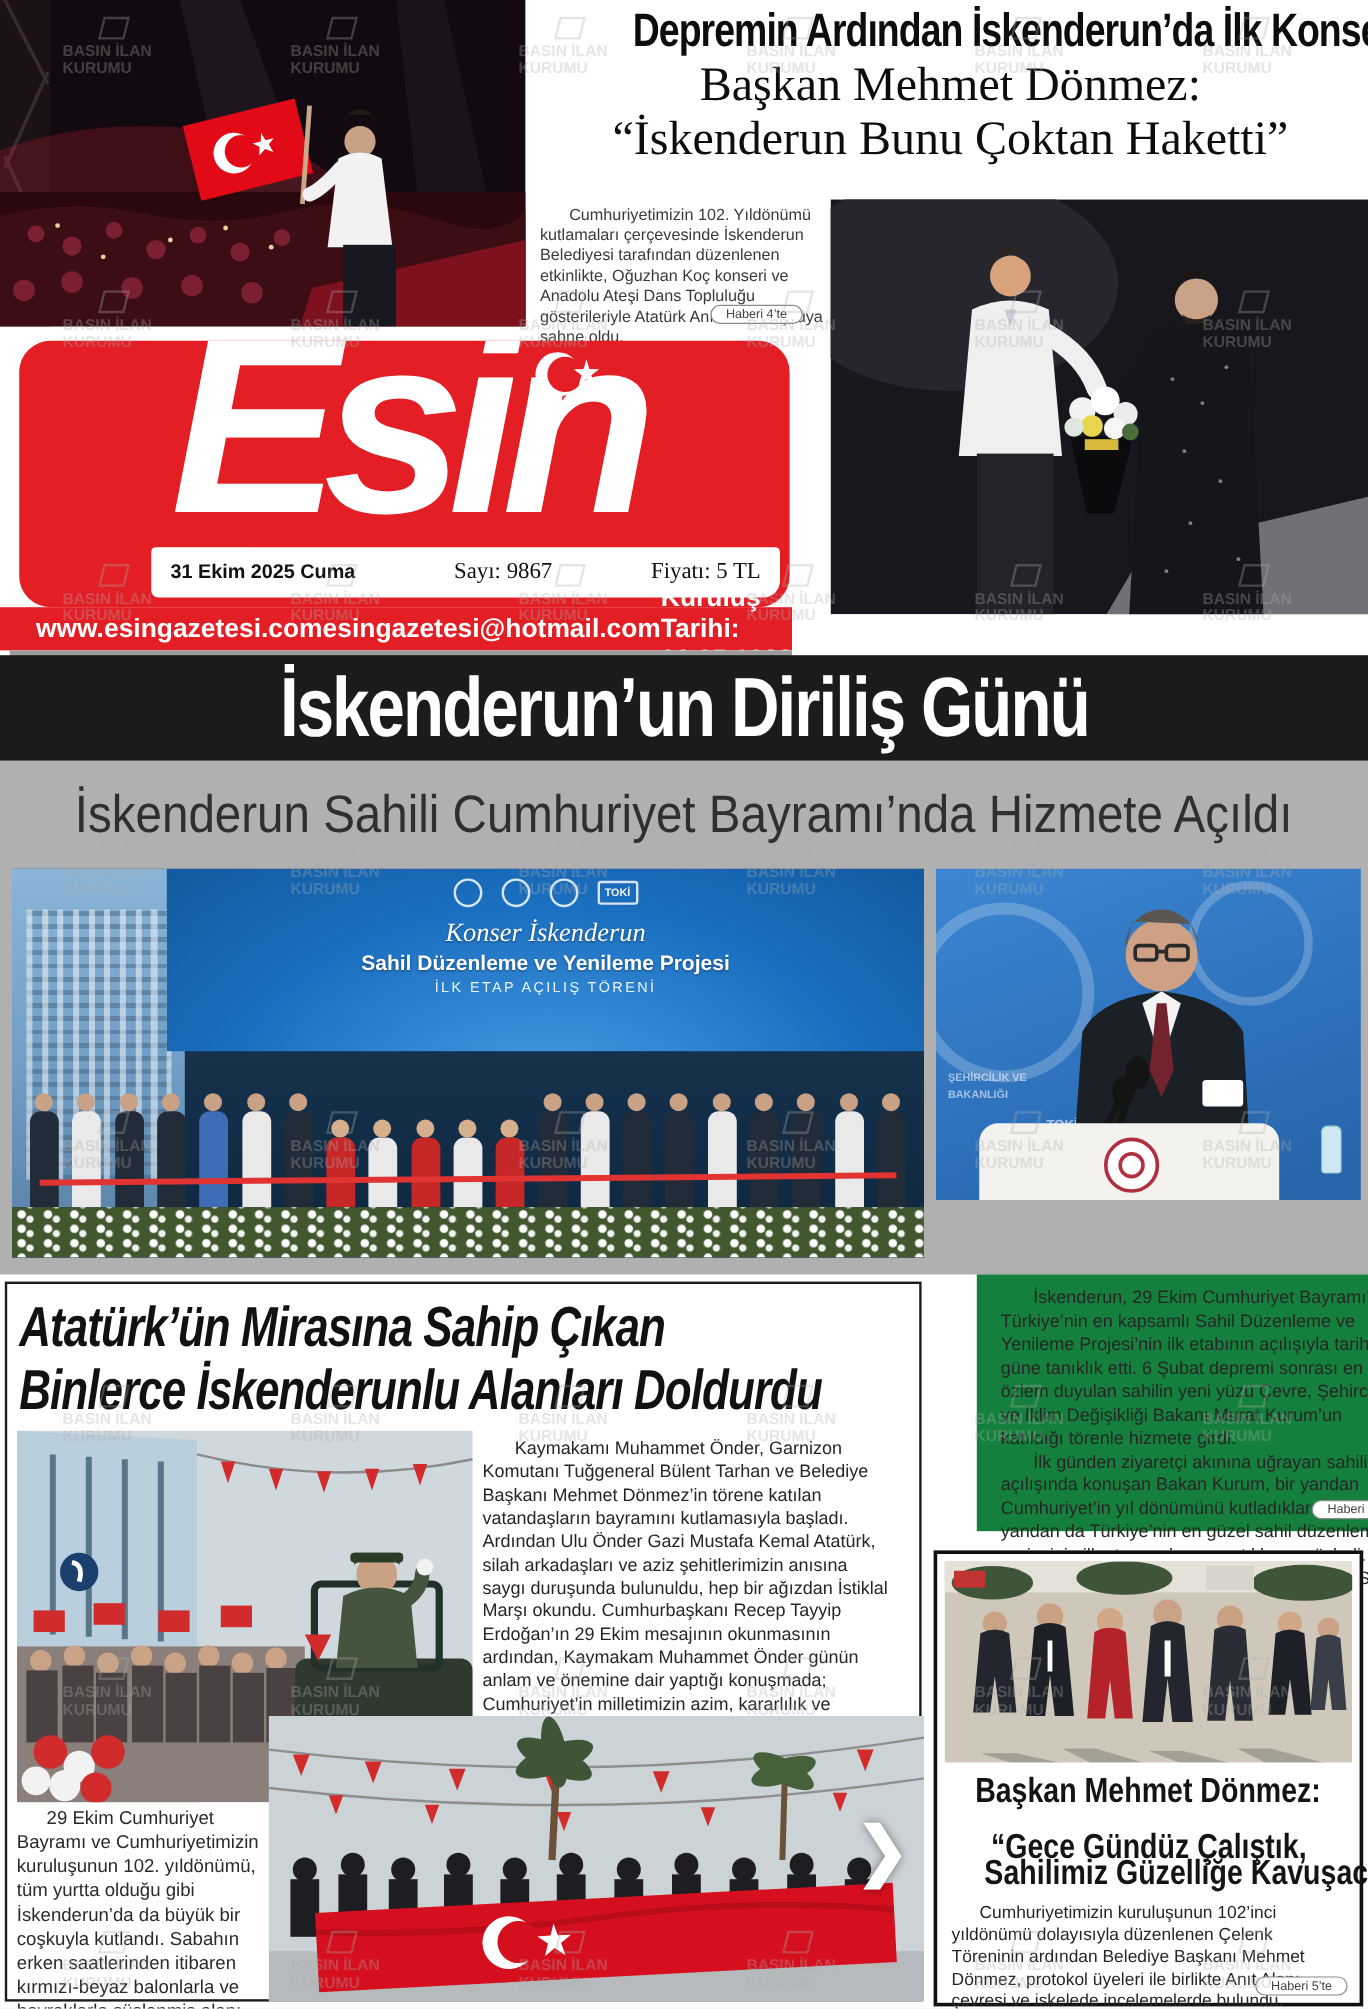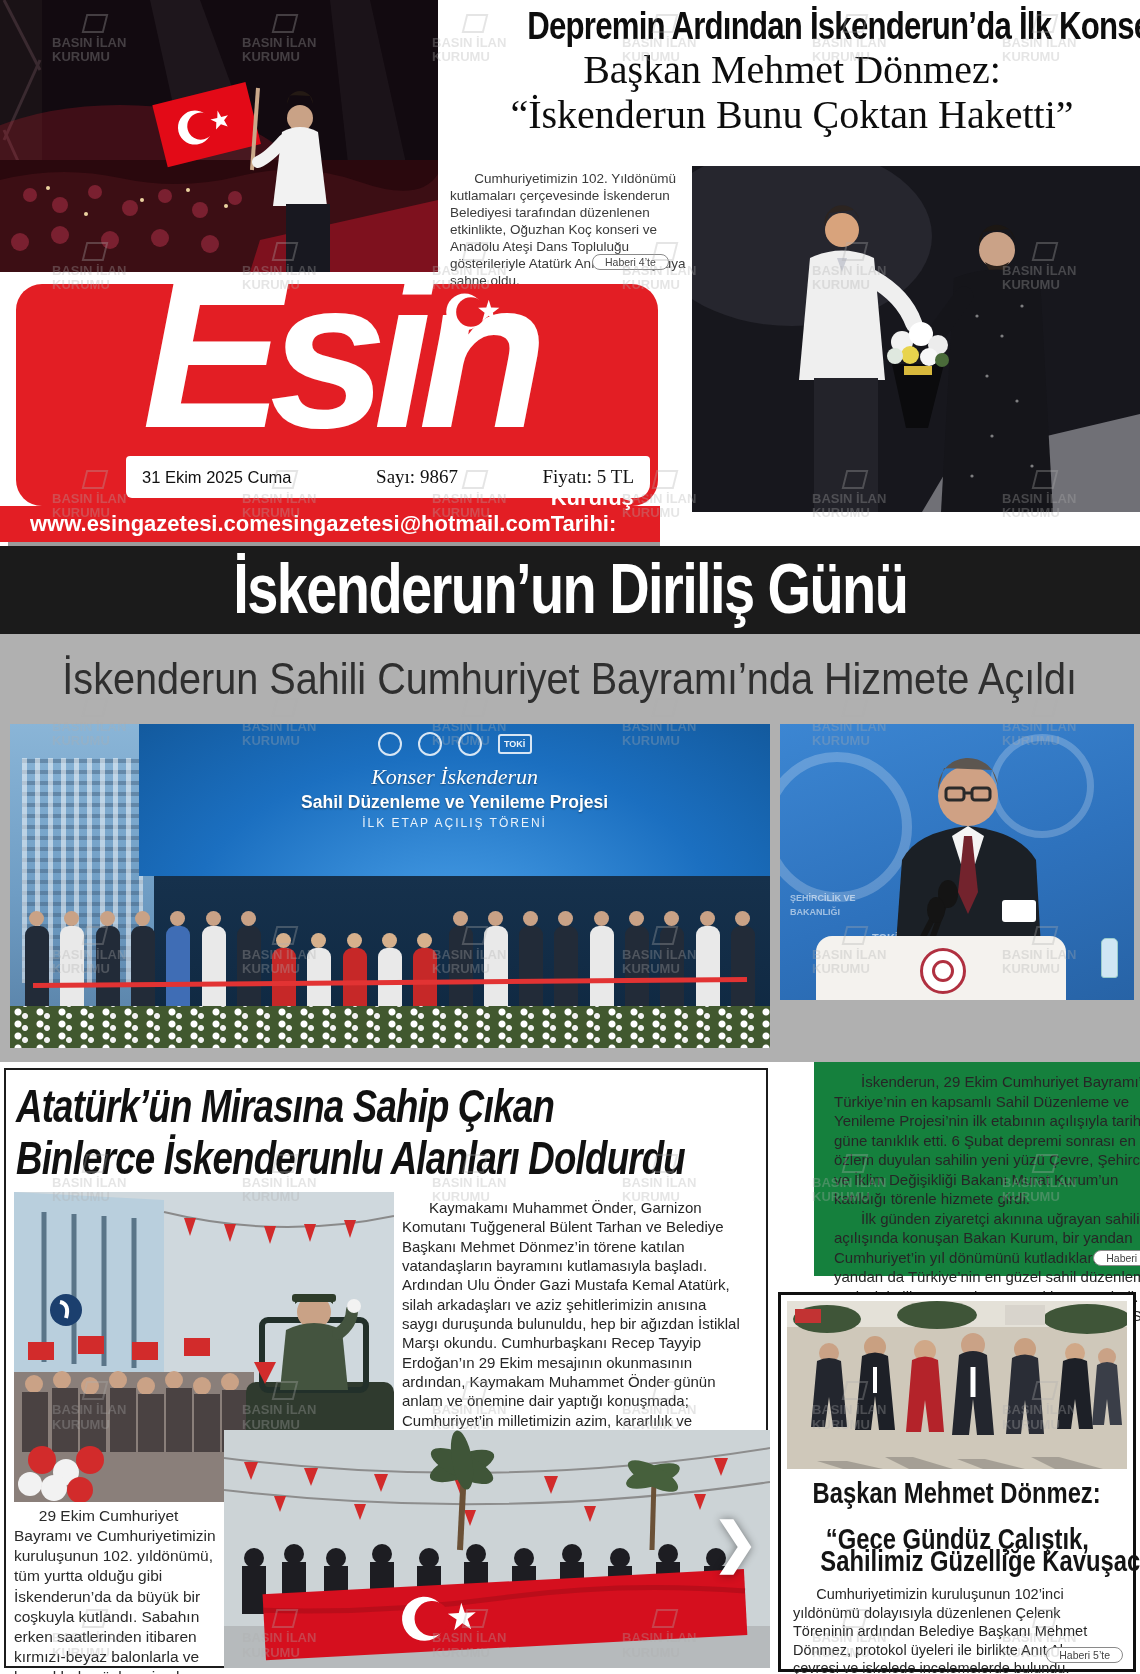--- a/index.html
+++ b/index.html
@@ -34,21 +34,21 @@
     letter-spacing:-14px;line-height:1;font-style:italic;}
   .cres{position:absolute;left:424px;top:4px;width:70px;height:48px;}
   .atk{position:absolute;left:16px;top:290px;width:122px;height:212px;background:#fff;
     border:3px solid #e31e24;border-radius:20px;text-align:center;overflow:hidden;z-index:2;}
   .atk svg.sil{width:84px;height:96px;margin-top:6px;}
   .motto{font-family:"Liberation Serif",serif;font-size:12.5px;color:#222;line-height:1.25;margin-top:2px;}
   .atk svg.sig{width:92px;height:30px;margin-top:3px;}
   .mast-strip{position:absolute;left:110px;right:8px;bottom:8px;height:42px;background:#fff;
     border-radius:4px 4px 14px 6px;display:flex;align-items:center;justify-content:space-between;
     padding:0 16px;color:#111;}
-  .ms-date{font-weight:normal;font-size:16.5px;}
+  .ms-date{font-weight:bold;font-size:16.5px;}
   .ms-issue,.ms-price{font-family:"Liberation Serif",serif;font-size:19px;}
   .mast-bar{position:absolute;left:0;top:506px;width:660px;height:36px;background:#e31e24;
     display:flex;align-items:center;justify-content:space-between;padding:0 30px;box-sizing:border-box;
     color:#ffffff;font-weight:bold;font-size:22px;}
   .mast-shadow{position:absolute;left:8px;top:542px;width:652px;height:7px;background:#9c9c9c;}
 
   
   .band-black{position:absolute;left:0;top:546px;width:1140px;height:88px;background:#1b1b1b;
     text-align:center;line-height:86px;color:#fff;white-space:nowrap;}
   .band-black span{display:inline-block;transform:scaleX(.8);transform-origin:center;

